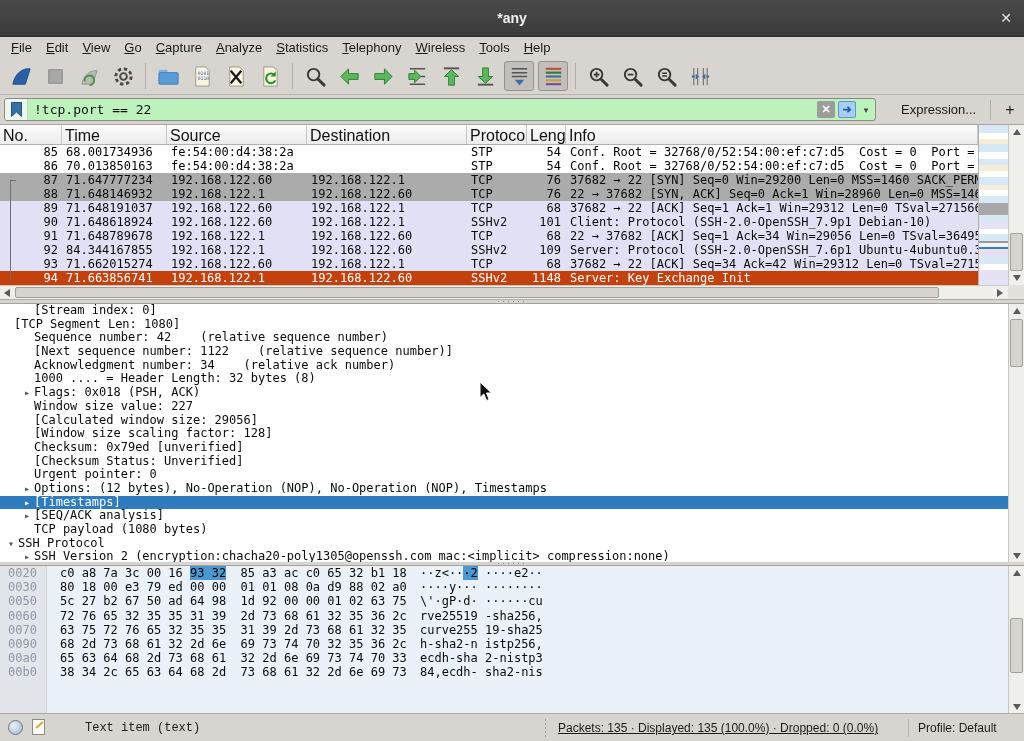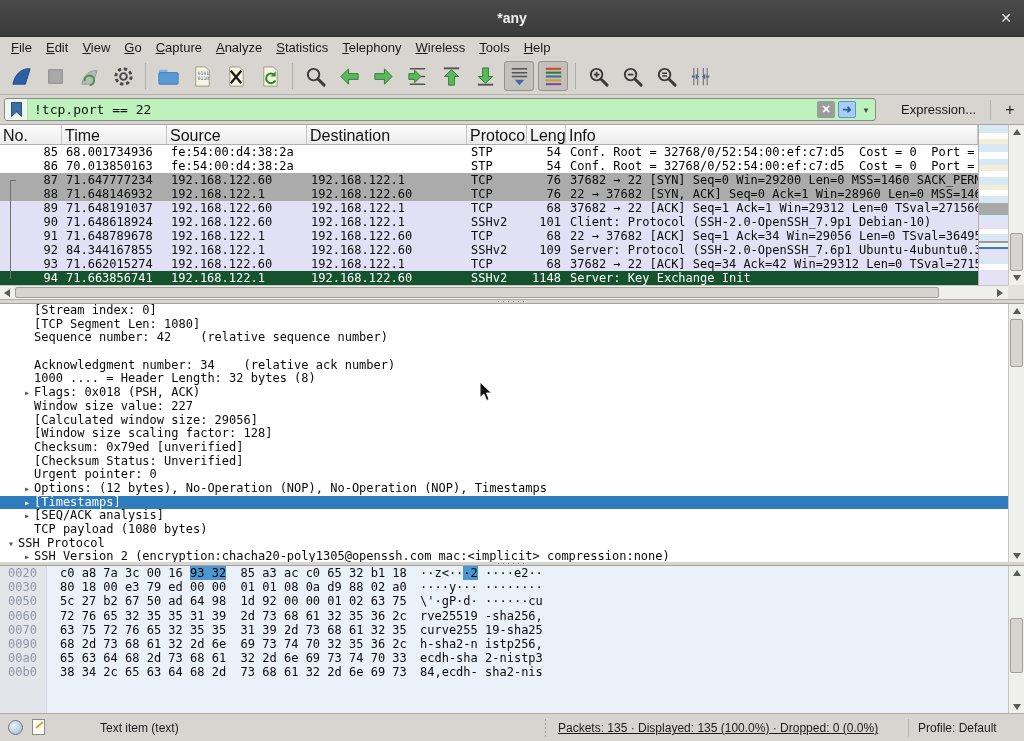--- a/index.html
+++ b/index.html
@@ -56,21 +56,21 @@
   #pl-rows{position:absolute;left:0;top:20px;width:978px;height:140px;overflow:hidden;
     font-size:12px;line-height:14px;}
   .prow{height:14px;white-space:pre;}
   .prow div{overflow:hidden;white-space:pre;box-sizing:border-box;}
   .c-no{text-align:right;padding-right:4px;}
   .c-len{text-align:right;padding-right:5px;}
   .c-time,.c-src,.c-dst,.c-proto,.c-info{padding-left:4px;}
   .row-stp{background:#ffffff;color:#000;}
   .row-syn{background:#ababab;color:#0c0c0c;}
   .row-tcp{background:#e2e0f4;color:#0c0c0c;}
-  .row-selected{background:#14532d;color:#ffffff;}
+  .row-selected{background:#c2410c;color:#ffffff;}
   #pl-bracket{position:absolute;left:10px;top:55px;width:5px;height:98px;
     border-left:1px solid #6f6f6f;border-top:1px solid #6f6f6f;}
   
   #minimap{position:absolute;left:978px;top:0;width:30px;height:160px;border-left:1px solid #b0b0b0;
     box-sizing:border-box;display:flex;flex-direction:column;}
   .mm-band{width:100%;}
   .vscroll{position:absolute;width:16px;background:#efefeb;border-left:1px solid #c9c5c0;box-sizing:border-box;}
   .sb-arrow{position:absolute;left:0;width:16px;height:14px;display:flex;align-items:center;justify-content:center;}
   .tri-up{width:0;height:0;border-left:4px solid transparent;border-right:4px solid transparent;border-bottom:6px solid #5a5a5a;}
   .tri-down{width:0;height:0;border-left:4px solid transparent;border-right:4px solid transparent;border-top:6px solid #5a5a5a;}
@@ -109,21 +109,21 @@
   .hex-ascii{position:absolute;left:420px;top:0;white-space:pre;}
   #hex-vscroll{left:1008px;top:0;height:148px;}
 
   
   #statusbar{position:absolute;left:0;top:713px;width:1024px;height:28px;background:#d8d4cf;
     border-top:1px solid #aeaaa5;box-sizing:border-box;font-size:12px;color:#1c1c1c;}
   #expert-icon{position:absolute;left:8px;top:6px;width:15px;height:15px;border-radius:50%;
     background:radial-gradient(circle at 35% 35%,#e8f1f8,#9fb6ca);border:1.5px solid #5f7florid;border:1.5px solid #5f7b93;box-sizing:border-box;}
   #annot-icon{position:absolute;left:32px;top:5px;width:13px;height:16px;background:#fdfdf5;border:1px solid #8a8a8a;box-sizing:border-box;}
   #annot-icon:after{content:"";position:absolute;left:2px;top:4px;width:9px;height:2px;background:#d9a43a;transform:rotate(-40deg);}
-  #status-left{position:absolute;left:100px;top:7px;}
+  #status-left{position:absolute;left:85px;top:7px;font-family:Liberation Mono, monospace;}
   #status-sep1{position:absolute;left:545px;top:5px;width:1px;height:18px;
     background:repeating-linear-gradient(#9b9792 0 2px,transparent 2px 4px);}
   #status-packets{position:absolute;left:558px;top:7px;text-decoration:underline;}
   #status-sep2{position:absolute;left:908px;top:5px;width:1px;height:18px;background:#b4b0ab;}
   #status-profile{position:absolute;left:918px;top:7px;}
 
   
   #cursor{position:absolute;left:479px;top:381px;width:14px;height:21px;z-index:50;}
 </style>
 </head>
@@ -409,23 +409,23 @@
         </div>
     </div>
     <div id="pl-corner"></div>
   </div>
 
   <div id="splitter1" class="splitter">······</div>
 
   <div id="details" class="mono">
     <div id="det-lines">
         <div class="det-line" style="padding-left: 20px;"><span class="det-arrow"> </span><span>[Stream index: 0]</span></div>
-        <div class="det-line" style="padding-left: 20px;"><span class="det-arrow"> </span><span>[TCP Segment Len: 1080]</span></div>
+        <div class="det-line" style=""><span class="det-arrow"> </span><span>[TCP Segment Len: 1080]</span></div>
         <div class="det-line" style="padding-left: 20px;"><span class="det-arrow"> </span><span>Sequence number: 42    (relative sequence number)</span></div>
-        <div class="det-line" style="padding-left: 20px;"><span class="det-arrow"> </span></div>
+        <div class="det-line" style="padding-left: 20px;"><span class="det-arrow"> </span><span>[Next sequence number: 1122    (relative sequence number)]</span></div>
         <div class="det-line" style="padding-left: 20px;"><span class="det-arrow"> </span><span>Acknowledgment number: 34    (relative ack number)</span></div>
         <div class="det-line" style="padding-left: 20px;"><span class="det-arrow"> </span><span>1000 .... = Header Length: 32 bytes (8)</span></div>
         <div class="det-line" style="padding-left: 20px;"><span class="det-arrow">▸</span><span>Flags: 0x018 (PSH, ACK)</span></div>
         <div class="det-line" style="padding-left: 20px;"><span class="det-arrow"> </span><span>Window size value: 227</span></div>
         <div class="det-line" style="padding-left: 20px;"><span class="det-arrow"> </span><span>[Calculated window size: 29056]</span></div>
         <div class="det-line" style="padding-left: 20px;"><span class="det-arrow"> </span><span>[Window size scaling factor: 128]</span></div>
         <div class="det-line" style="padding-left: 20px;"><span class="det-arrow"> </span><span>Checksum: 0x79ed [unverified]</span></div>
         <div class="det-line" style="padding-left: 20px;"><span class="det-arrow"> </span><span>[Checksum Status: Unverified]</span></div>
         <div class="det-line" style="padding-left: 20px;"><span class="det-arrow"> </span><span>Urgent pointer: 0</span></div>
         <div class="det-line" style="padding-left: 20px;"><span class="det-arrow">▸</span><span>Options: (12 bytes), No-Operation (NOP), No-Operation (NOP), Timestamps</span></div>

